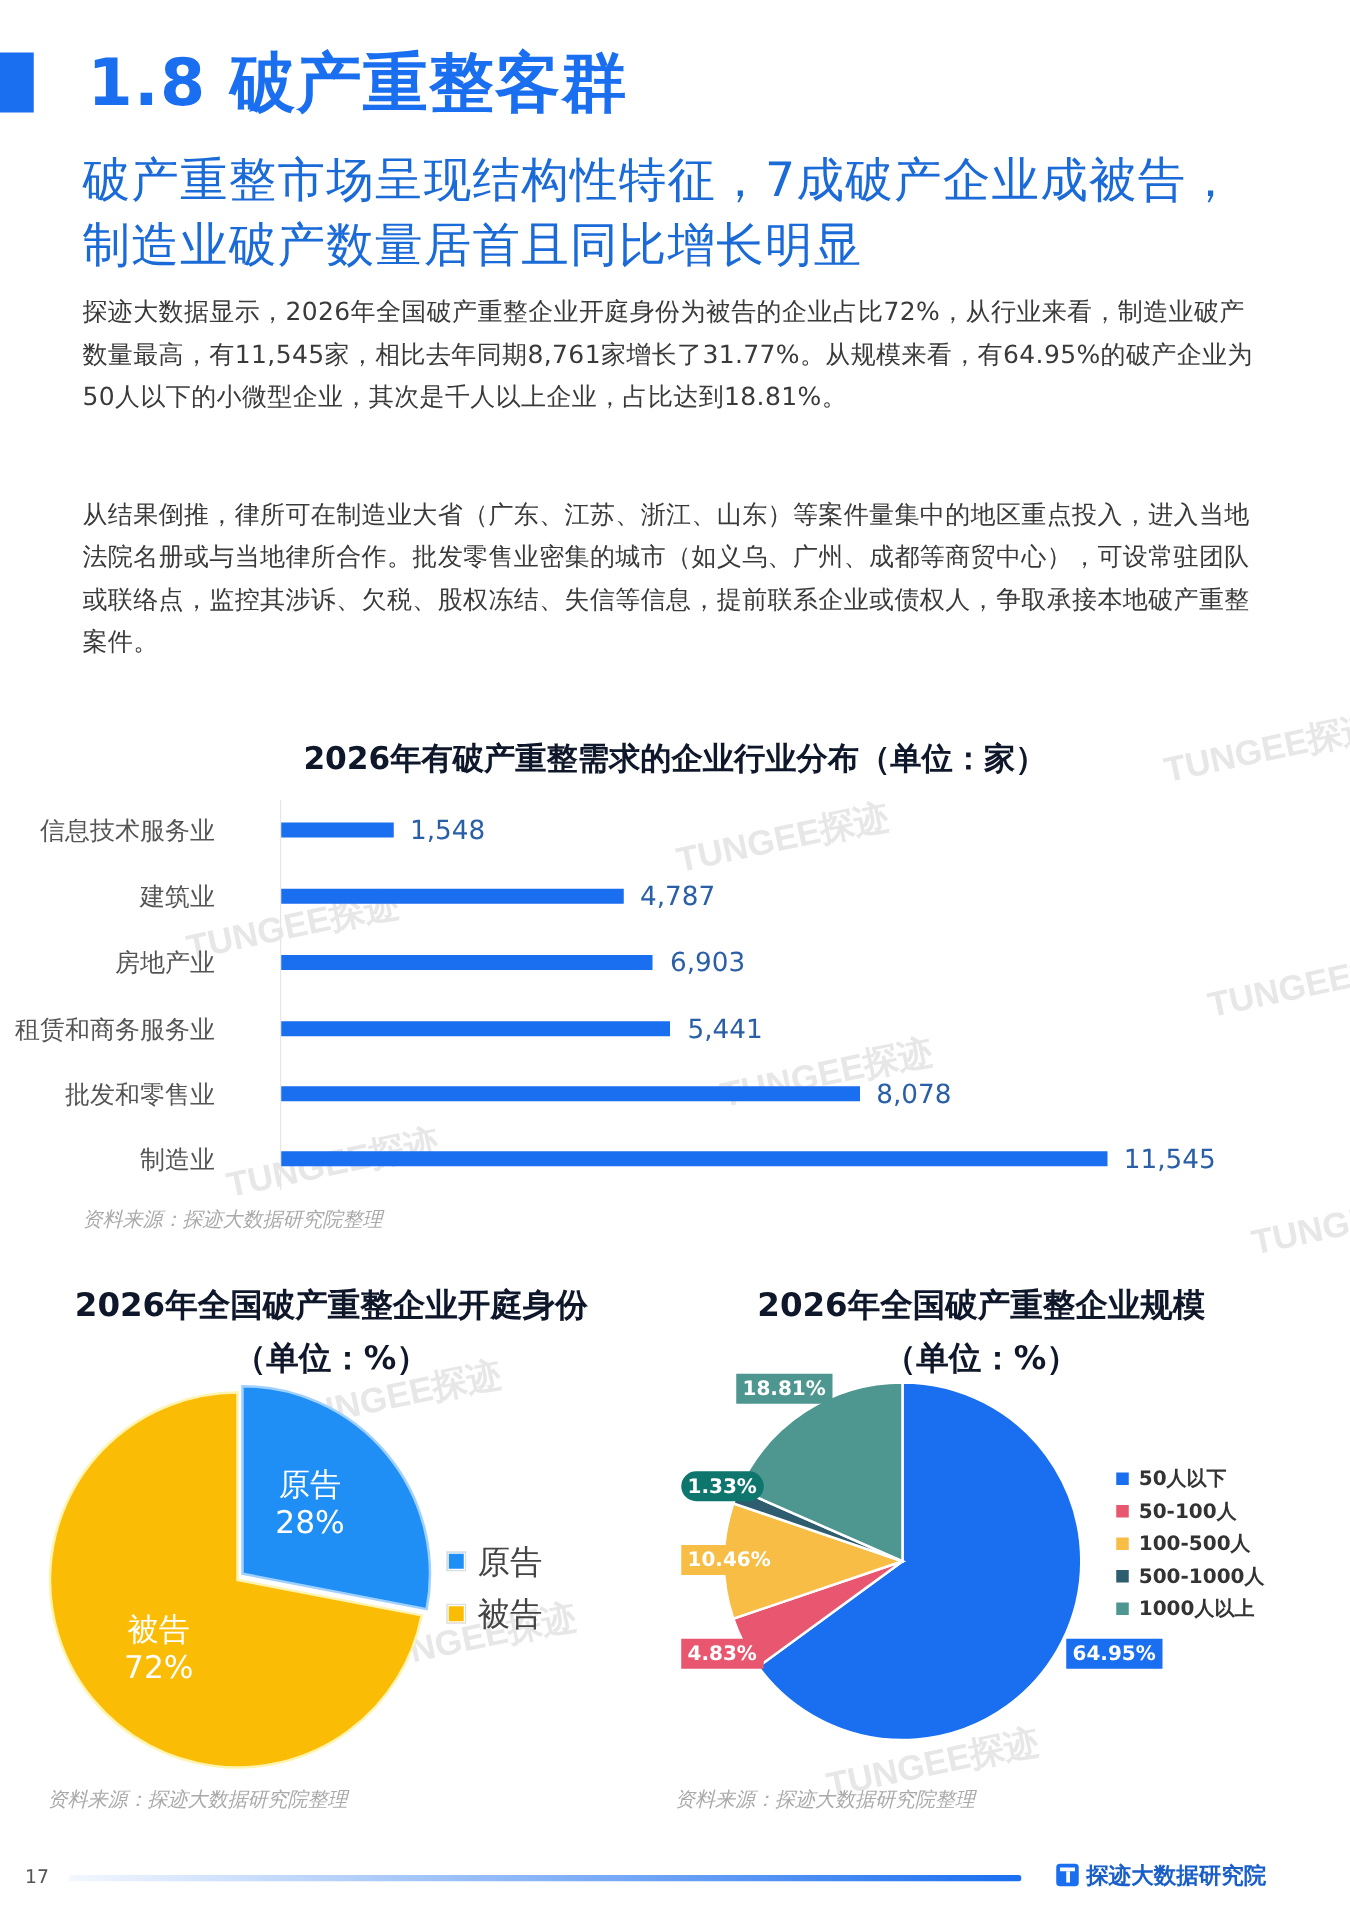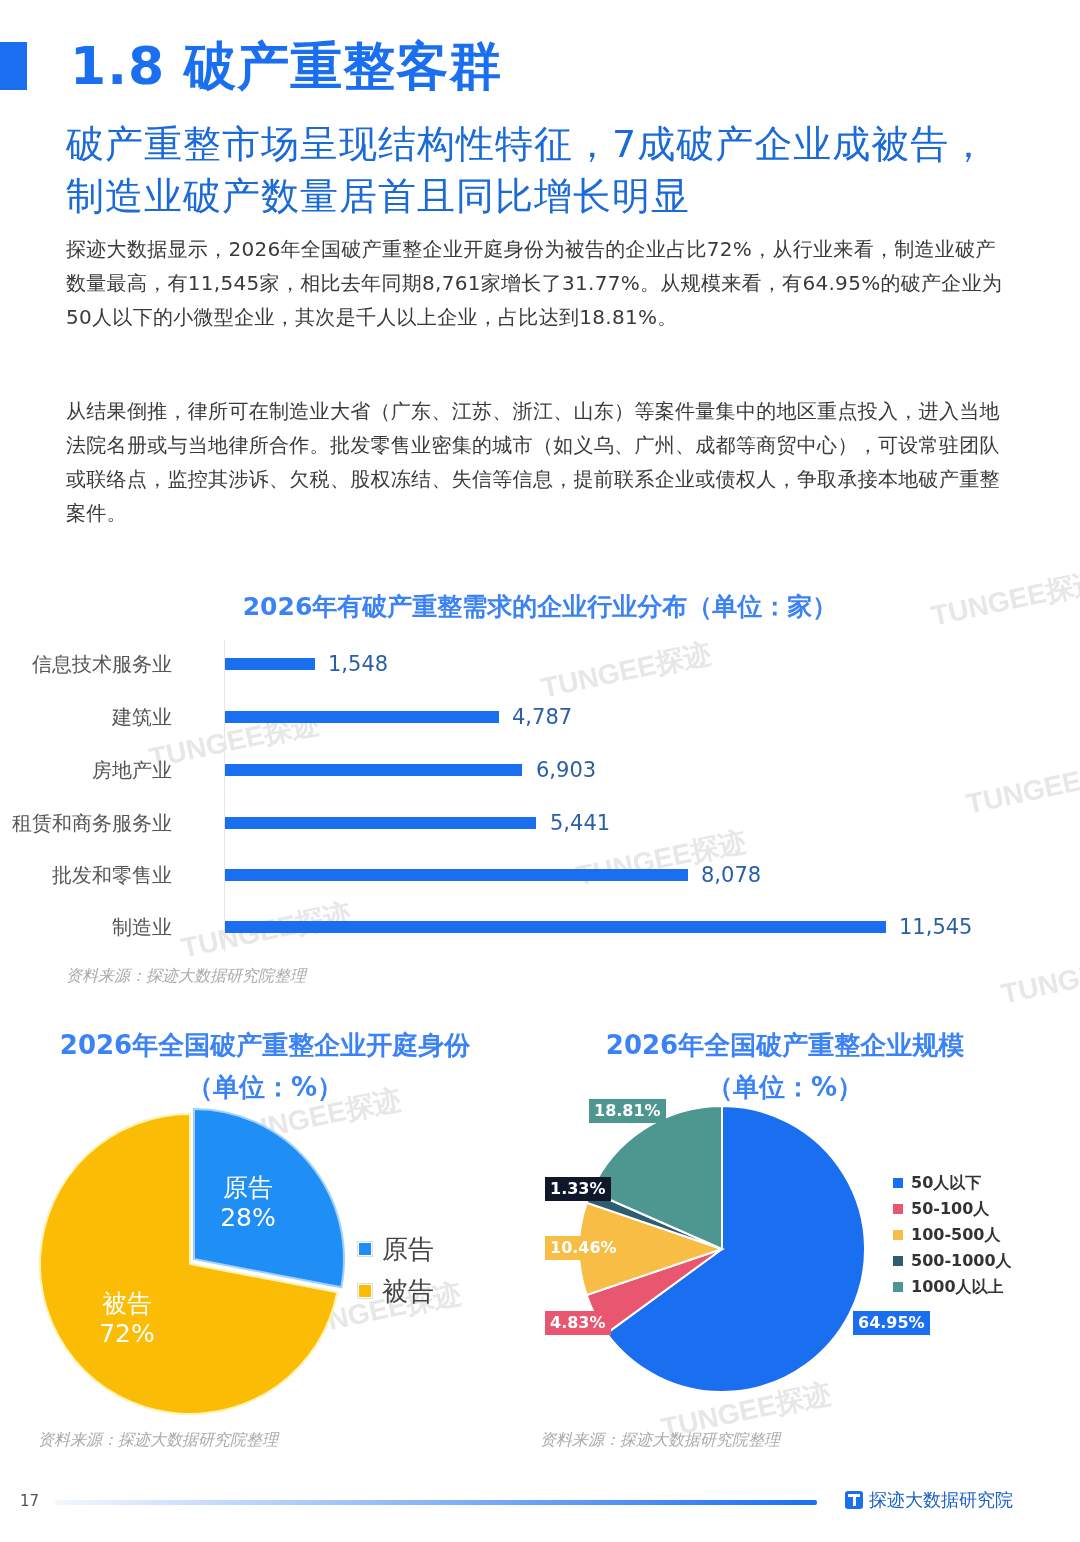--- a/index.html
+++ b/index.html
@@ -10,21 +10,21 @@
   .section-title { position: absolute; left: 70px; top: 32px; font-size: 52px; font-weight: bold; color: #1a6ef0; letter-spacing: 1px; white-space: nowrap; }
 
   .headline { position: absolute; left: 66px; top: 118px; width: 960px; font-size: 38px; line-height: 52px; color: #1a6ad8; letter-spacing: 1px; }
 
   .para { position: absolute; left: 66px; width: 950px; font-size: 20px; line-height: 34px; color: #3a3a3a; letter-spacing: 0.3px; }
   .para1 { top: 232px; }
   .para2 { top: 394px; }
 
   .watermark { position: absolute; font-size: 28px; font-weight: bold; color: rgba(170,170,170,0.28); transform: rotate(-12deg); white-space: nowrap; font-family: "Liberation Sans", sans-serif; }
 
-  .chart-title { position: absolute; font-weight: bold; color: #3b82f6; white-space: nowrap; text-align: center; }
+  .chart-title { position: absolute; font-weight: bold; color: #0f172a; white-space: nowrap; text-align: center; }
   .bar-title { left: 0; width: 1040px; top: 590px; font-size: 25px; padding-left: 40px; }
 
   .bar-axis { position: absolute; left: 224px; top: 640px; width: 1px; height: 312px; background: #e6e6e6; }
   .bar-row { position: absolute; left: 0; height: 30px; width: 1040px; }
   .bar-label { position: absolute; right: 868px; top: 0; font-size: 20px; color: #555; line-height: 30px; white-space: nowrap; }
   .bar-fill { position: absolute; left: 225px; top: 9px; height: 12px; background: #1a6ef0; }
   .bar-value { position: absolute; top: 0; font-size: 21px; line-height: 30px; color: #2a5fa8; white-space: nowrap; }
 
   .source { position: absolute; font-size: 16px; font-style: italic; color: #aaaaaa; white-space: nowrap; }
 
@@ -38,21 +38,21 @@
   .legend1 .sw { width: 14px; height: 14px; margin-right: 10px; border: 1px solid #fff; outline: 1px solid #ddd; }
 
   .legend2 { position: absolute; left: 893px; top: 1170px; }
   .legend2 .item { display: flex; align-items: center; height: 26px; font-size: 16px; font-weight: bold; color: #333; }
   .legend2 .sw { width: 10px; height: 10px; margin-right: 8px; }
 
   .pie-tag { position: absolute; color: #fff; font-size: 16px; font-weight: bold; padding: 3px 5px; white-space: nowrap; line-height: 18px; }
 
   .footer-page { position: absolute; left: 20px; top: 1492px; font-size: 15px; color: #555; }
   .footer-line { position: absolute; left: 55px; top: 1500px; width: 762px; height: 5px; background: linear-gradient(to right, rgba(26,110,240,0.05), #1a6ef0); border-radius: 2px; }
-  .footer-brand { position: absolute; left: 845px; top: 1488px; display: flex; align-items: center; font-size: 18px; color: #1a5fc8; font-weight: normal; white-space: nowrap; }
+  .footer-brand { position: absolute; left: 845px; top: 1488px; display: flex; align-items: center; font-size: 18px; color: #1a5fc8; font-weight: bold; white-space: nowrap; }
   .brand-icon { width: 18px; height: 18px; background: #1a6ef0; border-radius: 3px; margin-right: 6px; position: relative; }
   .brand-icon::before { content: ""; position: absolute; left: 3px; top: 3px; width: 12px; height: 3px; background: #fff; }
   .brand-icon::after { content: ""; position: absolute; left: 8px; top: 6px; width: 3px; height: 9px; background: #fff; }
 </style>
 </head>
 <body>
 
 <div class="title-mark"></div>
 <div class="section-title">1.8 破产重整客群</div>
 <div class="headline">破产重整市场呈现结构性特征，7成破产企业成被告，制造业破产数量居首且同比增长明显</div>
@@ -142,21 +142,21 @@
 <svg class="pie-svg" style="left:560px;top:1090px;" width="320" height="320" viewBox="0 0 320 320">
 
   <path d="M162,159 L162,16 A143,143 0 1,1 46.6,243.4 Z" fill="#1a6ef0" stroke="#ffffff" stroke-width="2"></path>
   <path d="M162,159 L46.6,243.4 A143,143 0 0,1 26.6,205.0 Z" fill="#e8566f" stroke="#ffffff" stroke-width="2"></path>
   <path d="M162,159 L26.6,205.0 A143,143 0 0,1 26.7,112.7 Z" fill="#f7bd45" stroke="#ffffff" stroke-width="2"></path>
   <path d="M162,159 L26.7,112.7 A143,143 0 0,1 31.0,101.5 Z" fill="#2e5d70" stroke="#ffffff" stroke-width="2"></path>
   <path d="M162,159 L31.0,101.5 A143,143 0 0,1 162,16 Z" fill="#4e9690" stroke="#ffffff" stroke-width="2"></path>
 </svg>
 
 <div class="pie-tag" style="left:589px;top:1099px;background:#4e9690;">18.81%</div>
-<div class="pie-tag" style="left:545px;top:1177px;background:#0f172a;">1.33%</div>
+<div class="pie-tag" style="left:545px;top:1177px;background:#0f766e;border-radius:12px;">1.33%</div>
 <div class="pie-tag" style="left:545px;top:1236px;background:#f7bd45;">10.46%</div>
 <div class="pie-tag" style="left:545px;top:1311px;background:#e8566f;">4.83%</div>
 <div class="pie-tag" style="left:853px;top:1311px;background:#1a6ef0;">64.95%</div>
 
 <div class="legend2">
   <div class="item">
       <span class="sw" style="background:#1a6ef0;"></span>
       <span>50人以下</span>
     </div>
   <div class="item">

